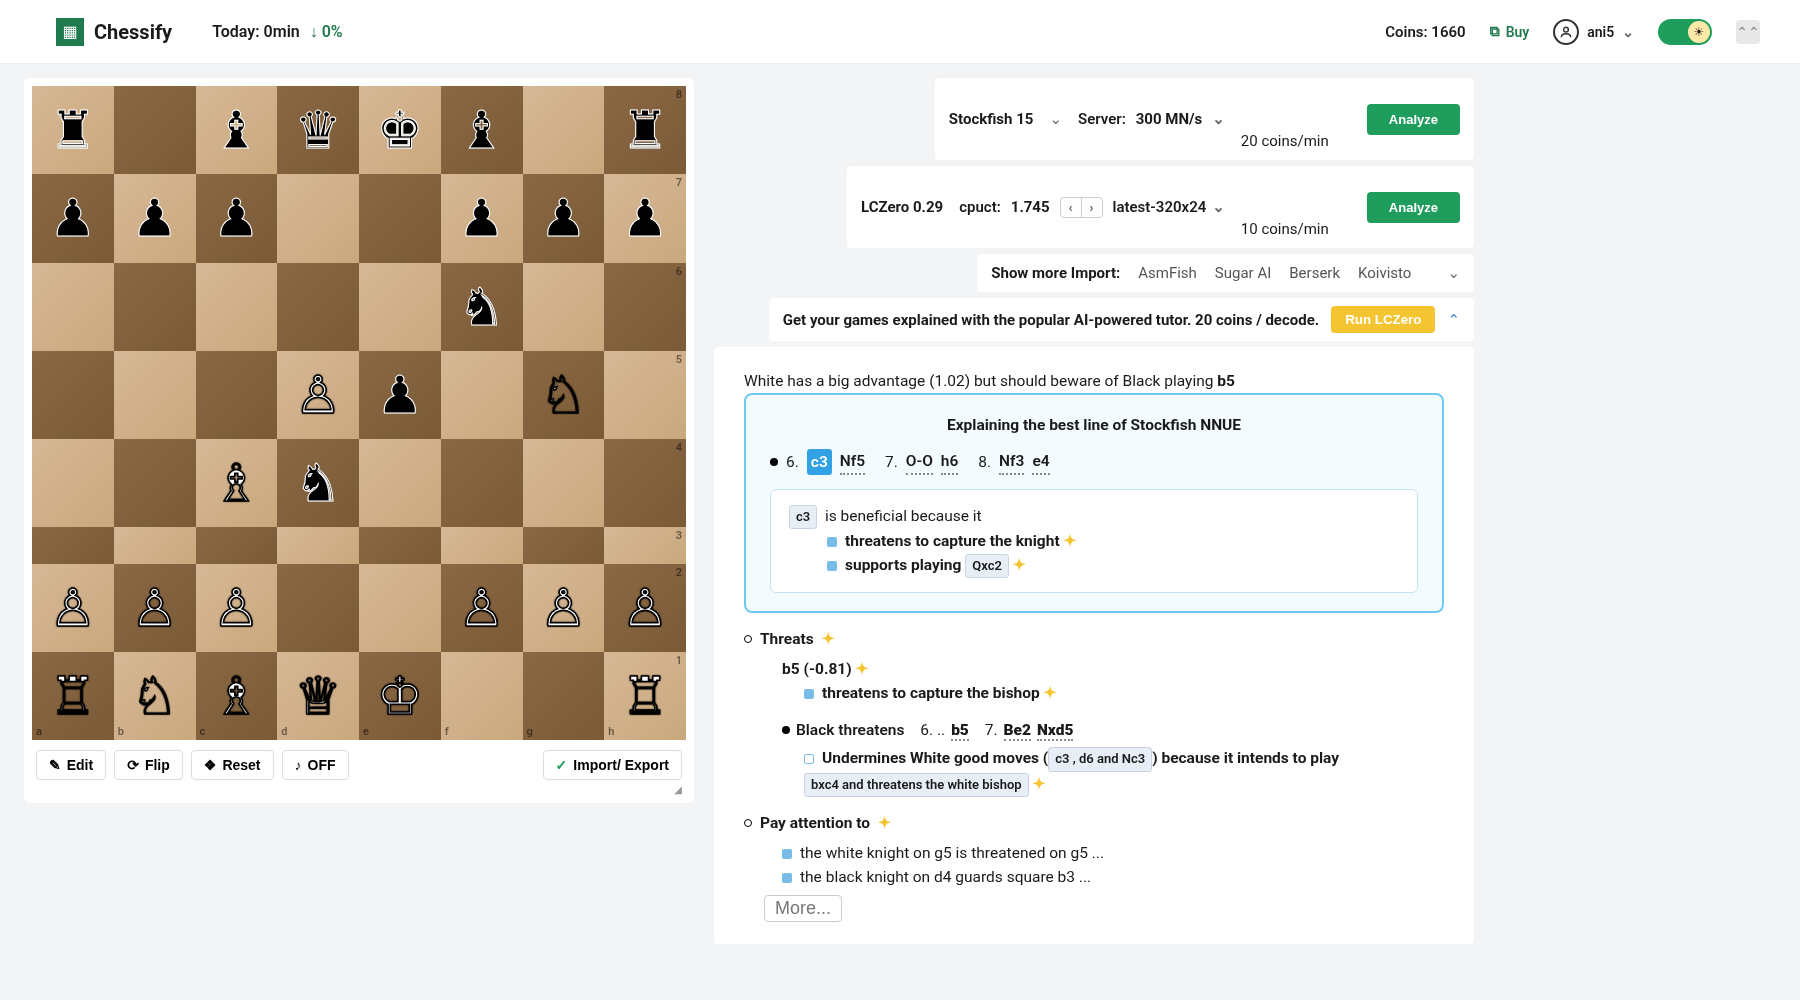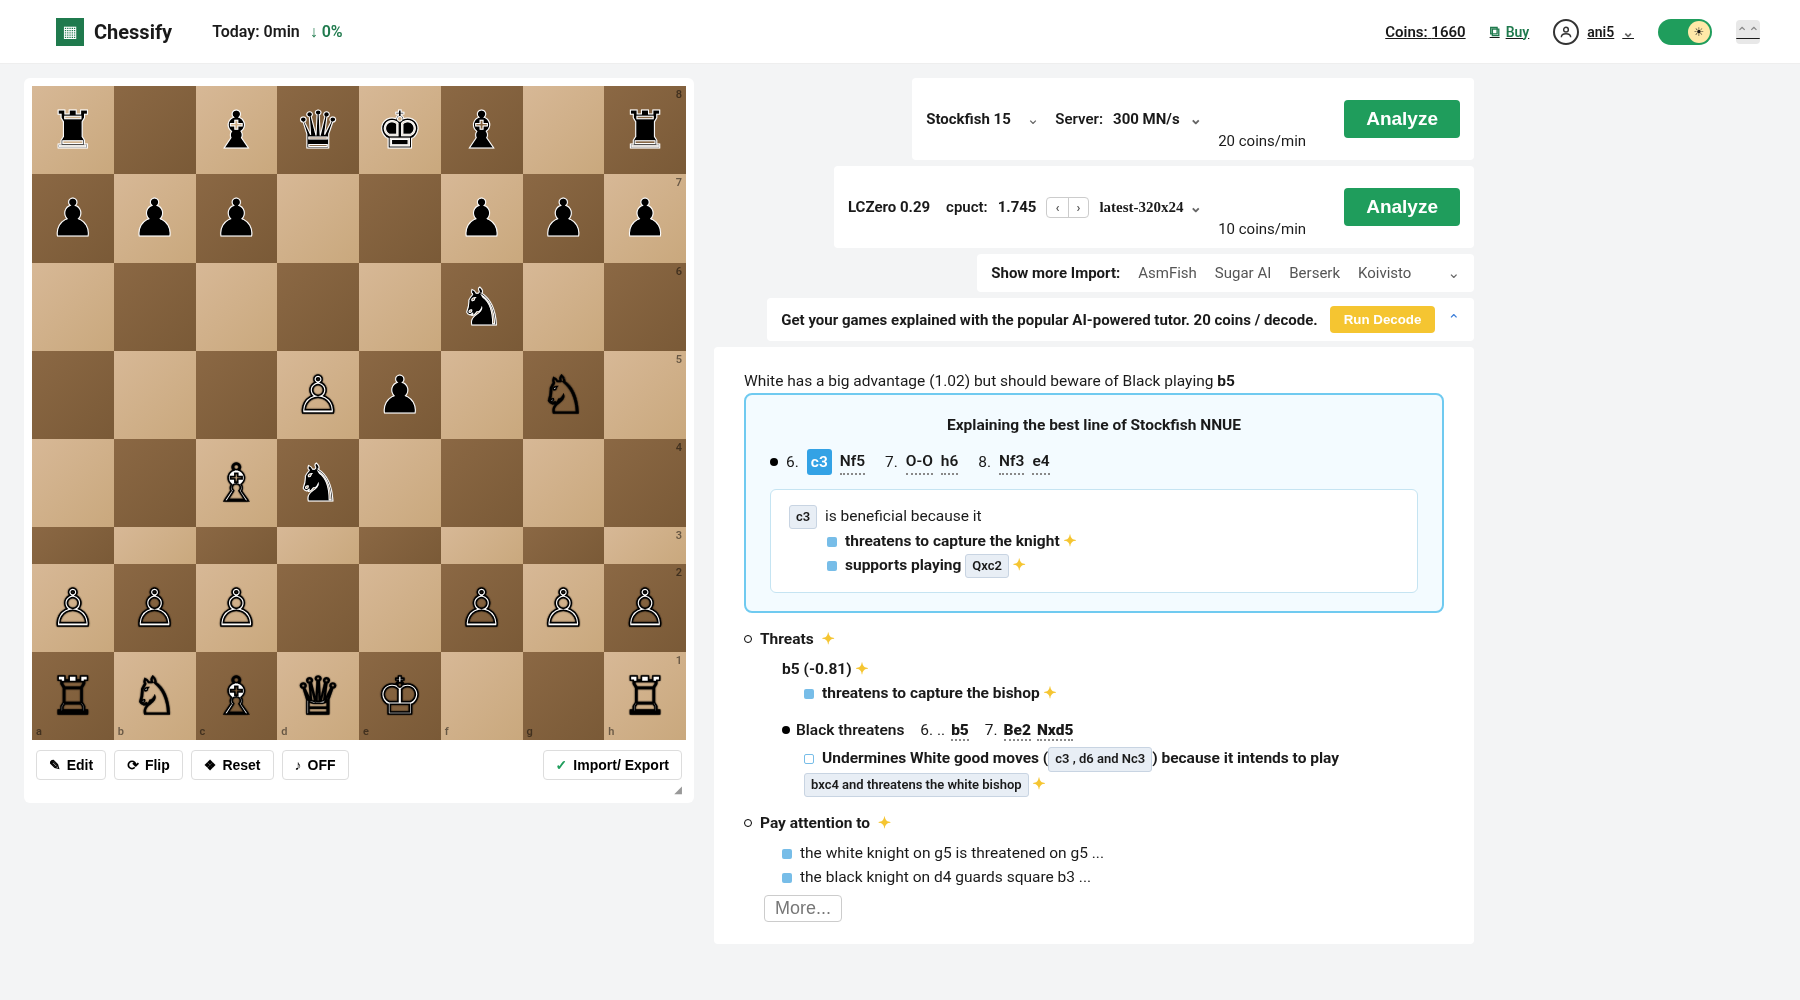--- a/index.html
+++ b/index.html
@@ -4,21 +4,21 @@
 <style>
 * { box-sizing: border-box; margin: 0; padding: 0; }
 body { font-family: -apple-system, BlinkMacSystemFont, "Segoe UI", Roboto, sans-serif; background: #f3f4f5; color: #1a1a1a; font-size: 14px; }
 .header { background: #fff; height: 64px; display: flex; align-items: center; padding: 0 40px 0 56px; justify-content: space-between; border-bottom: 1px solid #eee; }
 .hdr-left { display: flex; align-items: center; gap: 40px; }
 .logo-wrap { display: flex; align-items: center; gap: 10px; }
 .logo-icon { width: 28px; height: 28px; background: #1f7a4d; display: flex; align-items: center; justify-content: center; color: #fff; font-size: 16px; }
 .logo-txt { font-weight: 700; font-size: 20px; }
 .today { font-size: 16px; font-weight: 600; }
 .today .pct { color: #1f7a4d; font-weight: 600; margin-left: 6px; }
-.hdr-right { display: flex; align-items: center; gap: 24px; text-decoration: underline; }
+.hdr-right { display: flex; align-items: center; gap: 24px; }
 .coins { font-weight: 600; font-size: 15px; }
 .buy { color: #1f7a4d; font-weight: 600; display: flex; align-items: center; gap: 6px; cursor: pointer; }
 .user { display: flex; align-items: center; gap: 8px; font-weight: 600; cursor: pointer; }
 .user-icon { width: 26px; height: 26px; border: 2px solid #333; border-radius: 50%; display: flex; align-items: center; justify-content: center; }
 .theme-toggle { width: 54px; height: 26px; border-radius: 13px; background: #1f9d5c; position: relative; cursor: pointer; }
 .theme-toggle .knob { position: absolute; right: 2px; top: 2px; width: 22px; height: 22px; border-radius: 50%; background: #ffe9a8; display: flex; align-items: center; justify-content: center; font-size: 12px; }
 .collapse-icon { width: 24px; height: 24px; background: #e8e8e8; border-radius: 4px; display: flex; align-items: center; justify-content: center; cursor: pointer; color: #888; font-size: 14px; }
 
 .main { display: flex; gap: 20px; padding: 14px 20px 14px 24px; align-items: flex-start; }
 .left-panel { background: #fff; border-radius: 6px; padding: 8px; width: 670px; }
@@ -36,25 +36,25 @@
 .ba-btn { background: #fff; border: 1px solid #ddd; border-radius: 4px; padding: 6px 12px; display: flex; align-items: center; gap: 6px; font-size: 14px; font-weight: 600; cursor: pointer; }
 .ba-spacer { flex: 1; }
 .resize-handle { text-align: right; color: #999; font-size: 10px; padding-right: 4px; }
 
 .right-panel { flex: 1; display: flex; flex-direction: column; gap: 6px; max-width: 760px; align-items: flex-end; }
 .engine-row { background: #fff; border-radius: 4px; display: flex; align-items: center; padding: 10px 14px; gap: 16px; font-size: 15px; }
 .engine-name { font-weight: 700; flex: 0 0 auto; }
 .chev-down { color: #666; }
 .engine-row .mid { flex: 1; display: flex; justify-content: flex-end; gap: 10px; align-items: center; font-weight: 600; }
 .engine-row .rate { min-width: 110px; font-weight: 400; margin-top: 44px; }
-.analyze-btn { background: #1f9d5c; color: #fff; border: none; border-radius: 4px; padding: 8px 22px; font-weight: 600; font-size: 19px; cursor: pointer; }
+.analyze-btn { background: #1f9d5c; color: #fff; border: none; border-radius: 4px; padding: 8px 22px; font-weight: 600; font-size: 13px; cursor: pointer; }
 .arrow-btns { display: flex; border: 1px solid #ccc; border-radius: 4px; overflow: hidden; }
 .arrow-btns span { padding: 2px 8px; cursor: pointer; color: #555; font-size: 13px; }
 .arrow-btns span:first-child { border-right: 1px solid #ccc; }
-.net-sel { display: flex; align-items: center; gap: 6px; font-family: Liberation Serif, serif; }
+.net-sel { display: flex; align-items: center; gap: 6px; }
 
 .more-engines { background: #fff; border-radius: 4px; display: flex; align-items: center; padding: 10px 14px; gap: 18px; font-size: 15px; }
 .more-engines .lbl { font-weight: 700; }
 .more-engines .eng { color: #555; }
 .more-engines .sp { flex: 1; }
 
 .decode-row { background: #fff; border-radius: 4px; display: flex; align-items: center; padding: 8px 14px; gap: 12px; font-size: 15px; }
 .decode-row .txt { font-weight: 700; flex: 1; }
 .run-decode { background: #f5c531; color: #fff; border: none; border-radius: 4px; padding: 6px 14px; font-weight: 700; cursor: pointer; }
 .decode-row .coll { color: #3a7dd9; cursor: pointer; }
@@ -337,21 +337,21 @@
       <span class="eng">AsmFish</span>
       <span class="eng">Sugar AI</span>
       <span class="eng">Berserk</span>
       <span class="eng">Koivisto</span>
       <div class="sp"></div>
       <span class="chev-down">⌄</span>
     </div>
 
     <div class="decode-row">
       <span class="txt">Get your games explained with the popular AI-powered tutor. 20 coins / decode.</span>
-      <button class="run-decode">Run Decode</button>
+      <button class="run-decode">Run LCZero</button>
       <span class="coll">⌃</span>
     </div>
 
     <div class="analysis">
       <div class="summary">
         <span>White has a big advantage (1.02) but should beware of Black playing </span><b>b5</b>
       </div>
 
       <div class="expl-box">
         <div class="expl-title">Explaining the best line of Stockfish NNUE</div>

